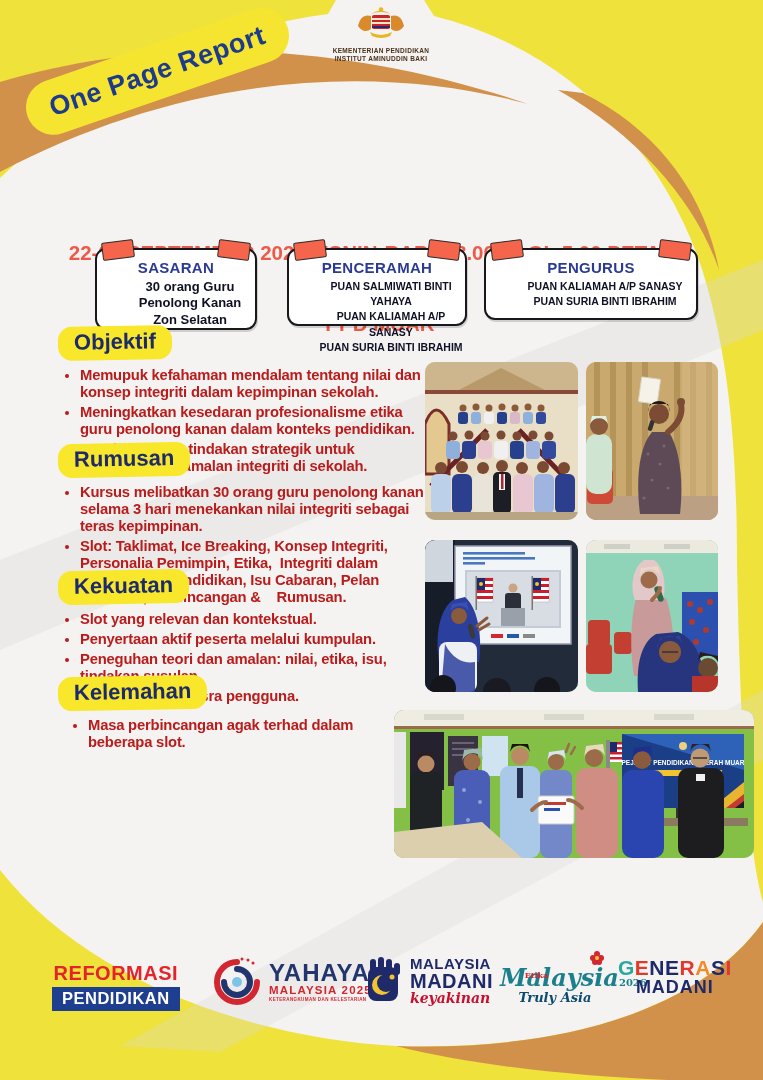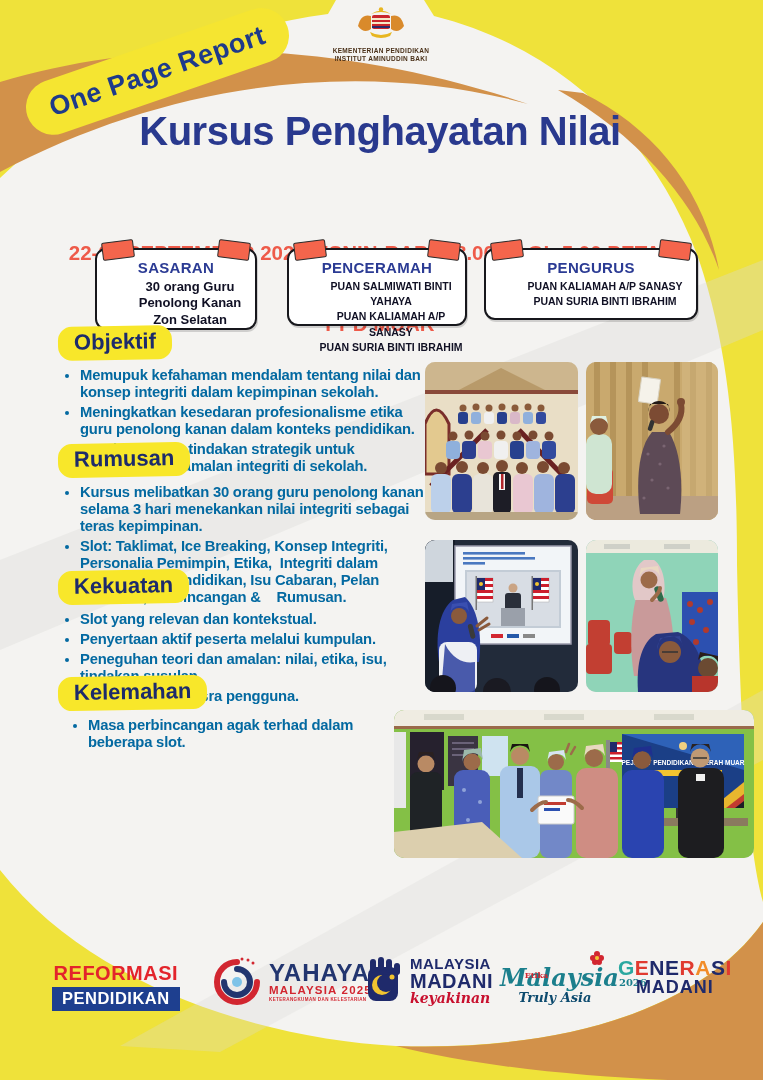--- a/index.html
+++ b/index.html
@@ -29,21 +29,21 @@
   .note .tape.r{right:5px;transform:rotate(7deg);}
   .note h3{margin:9px 4px 3px;color:#2B3B94;font-size:15px;font-weight:800;letter-spacing:.3px;}
   .note .lines div{font-weight:800;color:#101024;margin-left:28px;}
   .note.n1 .lines div{font-size:13px;line-height:1.25;}
   .note.n2 .lines div,.note.n3 .lines div{font-size:10.5px;line-height:1.45;}
 
   
   .section{left:58px;width:368px;z-index:2;}
   .sec-label{display:inline-block;background:#F8E72A;color:#1D2B6B;font-size:22px;font-weight:800;
              padding:3px 16px 5px;border-radius:14px;transform:rotate(-1deg);}
-  .bullets{margin:7px 0 0;padding:0 0 0 22px;color:#0369a1;font-weight:700;font-size:14.8px;
+  .bullets{margin:7px 0 0;padding:0 0 0 22px;color:#b91c1c;font-weight:700;font-size:14.8px;
            line-height:1.15;letter-spacing:-.2px;}
   .bullets li{margin-bottom:3px;white-space:pre-wrap;}
   .narrow .bullets{max-width:330px;padding-left:30px;}
 
   
   .photo{border-radius:10px;overflow:hidden;z-index:2;background:#ccc;}
   .photo svg{display:block;}
 
   
   .logo{z-index:3;}
@@ -98,21 +98,20 @@
     <path d="M39,10 C46,8 50,12 52,20 C48,26 43,26 39,23 Z" fill="#D98A2B"></path>
     <path d="M18,26 Q29,32 40,26 L38,30 Q29,34 20,30 Z" fill="#E8B620"></path>
   </svg>
   <div class="abs ministry">
     <div>KEMENTERIAN PENDIDIKAN</div>
     <div>INSTITUT AMINUDDIN BAKI</div>
   </div>
 
   <div class="abs badge">One Page Report</div>
   <div class="abs title">
-    <div>Kursus Penghayatan Nilai</div>
   </div>
   <div class="abs dateline">
     <div class="date-line">22-24 SEPTEMBER 2025 | ISNIN-RABU  8.00 PAGI -5.00 PETANG</div>
     <div>PPD MUAR</div>
   </div>
 
   <div class="abs note n1" style="left:95px;top:248px;width:158px;height:78px;">
     <span class="tape l"></span>
     <span class="tape r"></span>
     <h3>SASARAN</h3>

